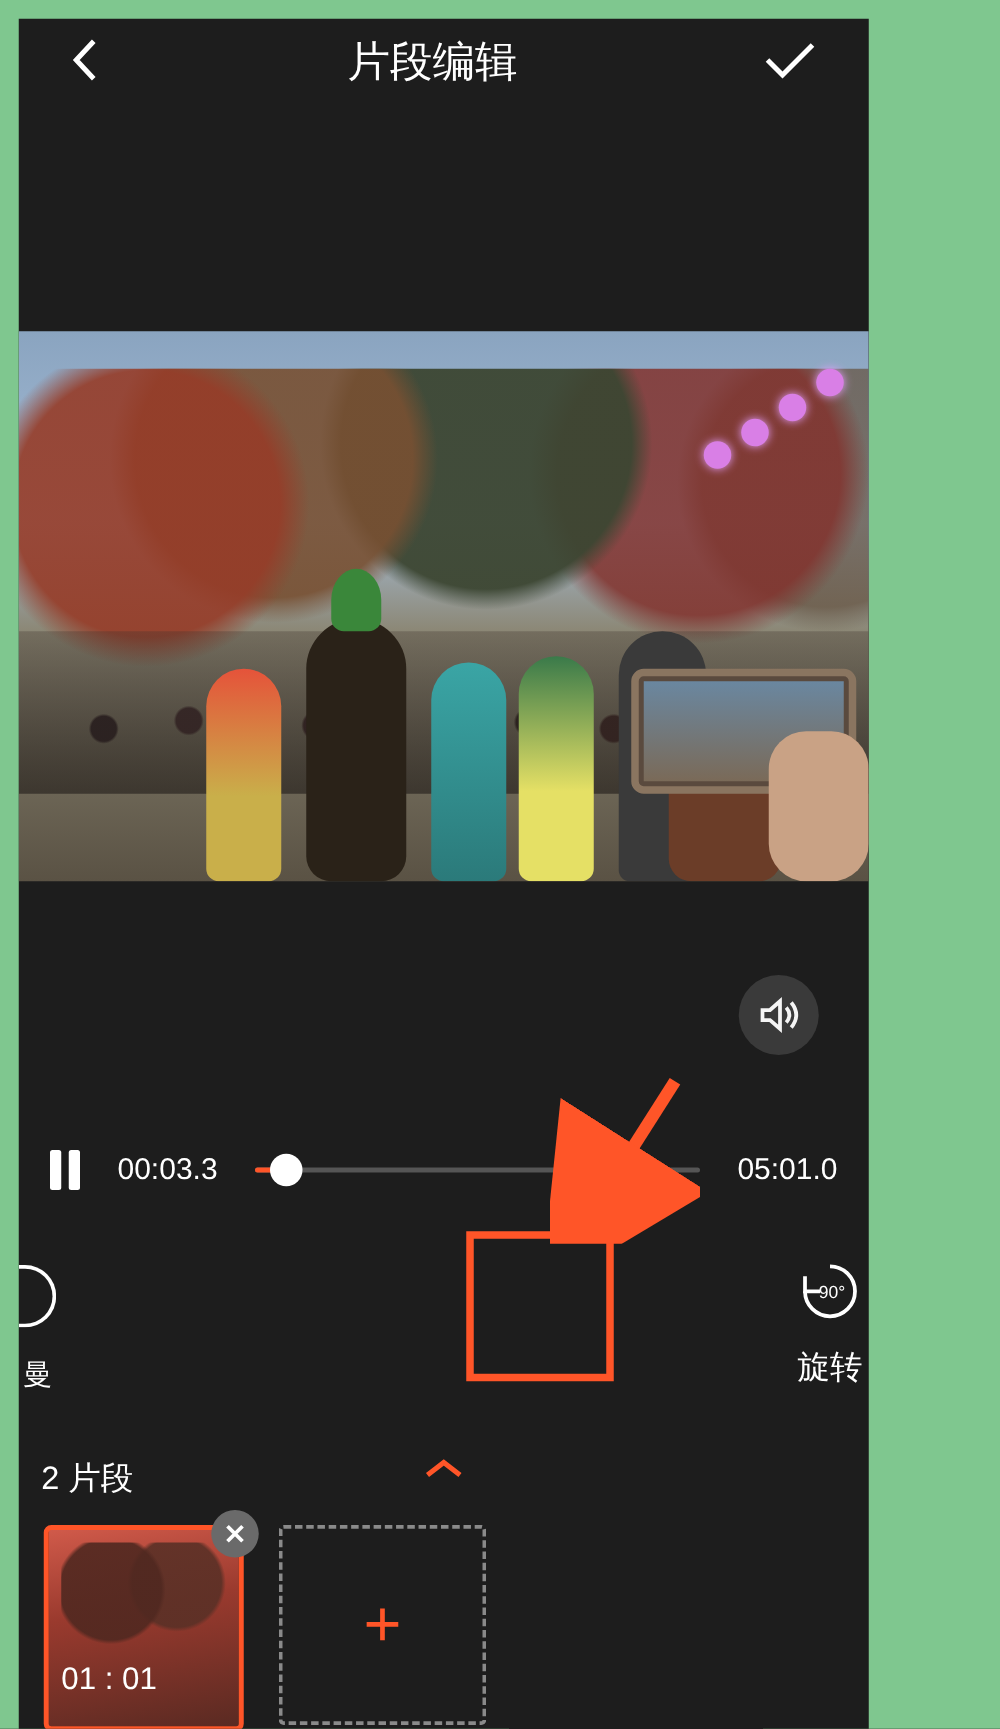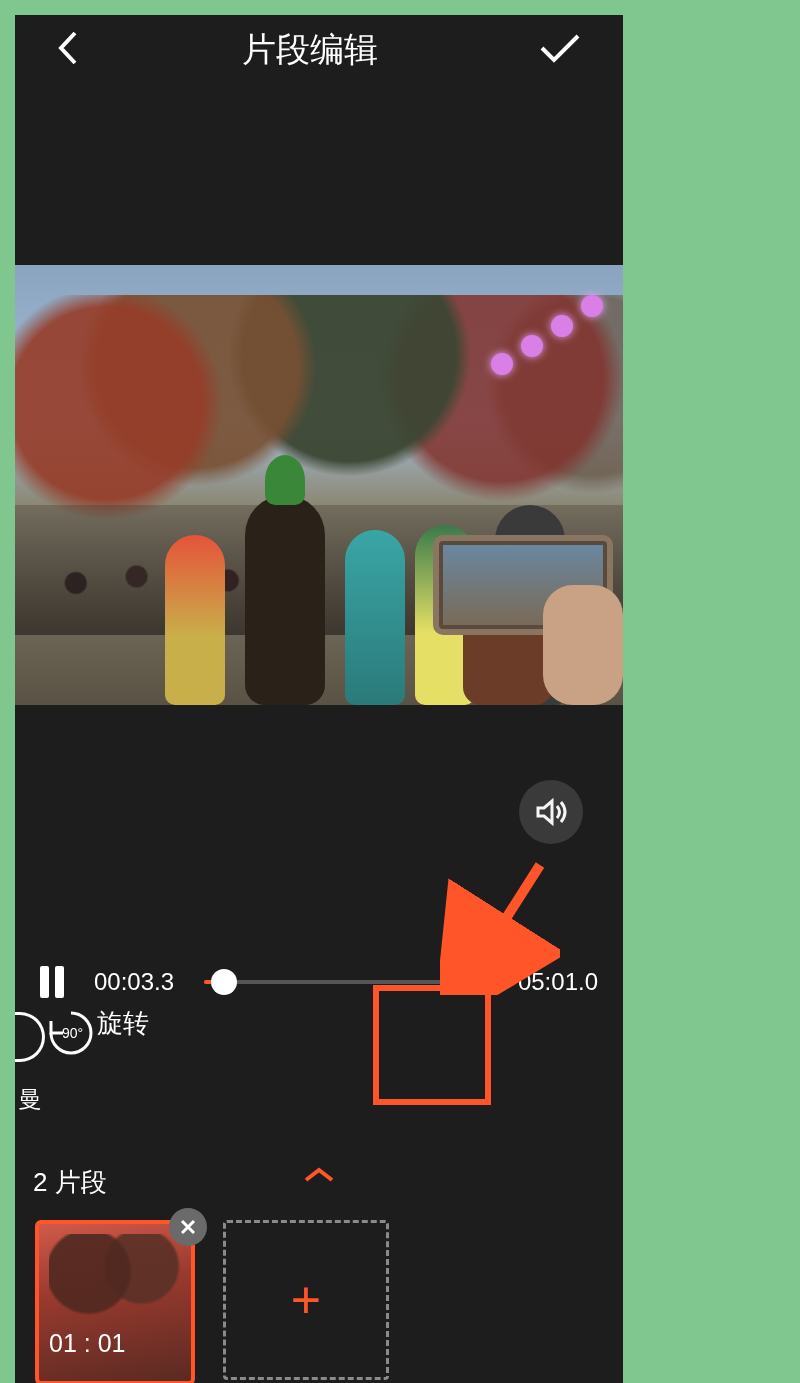--- a/index.html
+++ b/index.html
@@ -7,21 +7,21 @@
       background: #7fc78f;
       width: 800px;
       height: 1383px;
       font-family: -apple-system, "PingFang SC", sans-serif;
       overflow: hidden;
     }
     .device {
       position: absolute;
       top: 15px;
       left: 15px;
-      width: 608px;
+      width: 680px;
       height: 1368px;
       background: #1d1d1d;
       overflow: hidden;
     }
     .header {
       height: 70px;
       display: flex;
       align-items: center;
       justify-content: space-between;
       padding: 0 40px;
@@ -106,21 +106,20 @@
     .volume-btn svg { stroke: #f5f5f5; }
 
     .playbar {
       position: absolute;
       top: 905px;
       left: 0; right: 0;
       display: flex;
       align-items: center;
       gap: 30px;
       padding: 0 25px;
-      margin-top: 46px;
     }
     .pause-btn {
       display: flex; gap: 6px; height: 32px;
     }
     .pause-btn span { width: 9px; height: 32px; background: #fff; border-radius: 2px; }
     .time-text { color: #fff; font-size: 24px; }
     .track {
       flex: 1; height: 4px; background: #555; border-radius: 2px;
       position: relative;
     }
@@ -147,22 +146,22 @@
       padding-top: 22px;
     }
     .tool-cut .halfcircle {
       width: 30px; height: 50px;
       border: 3px solid #fff; border-left: none;
       border-radius: 0 50px 50px 0;
     }
     .tool-cut .lab { color: #fff; font-size: 23px; margin-top: 22px; }
     .tool {
       flex: 1;
-      display: flex; flex-direction: row; align-items: flex-start;
-      gap: 0;
+      display: flex; flex-direction: column; align-items: flex-end;
+      gap: 16px;
       padding: 16px 0;
     }
     .tool .ico { height: 54px; display: flex; align-items: center; justify-content: center; position: relative; }
     .tool .ico svg { stroke: #fff; }
     .tool .lab { color: #fff; font-size: 26px; }
     .crown-badge {
       position: absolute; top: -6px; right: -14px;
       width: 26px; height: 26px; background: #ffc93a; border-radius: 50%;
       display: flex; align-items: center; justify-content: center;
     }

